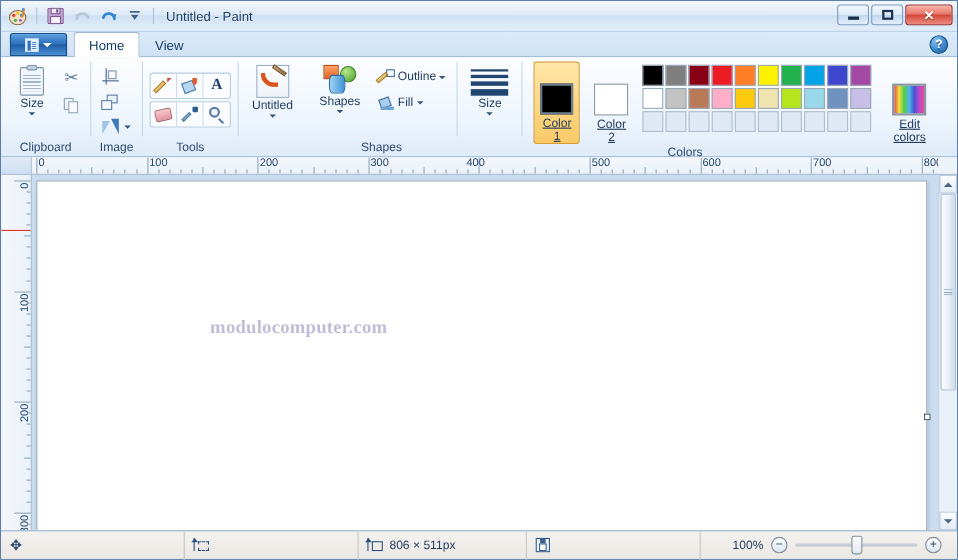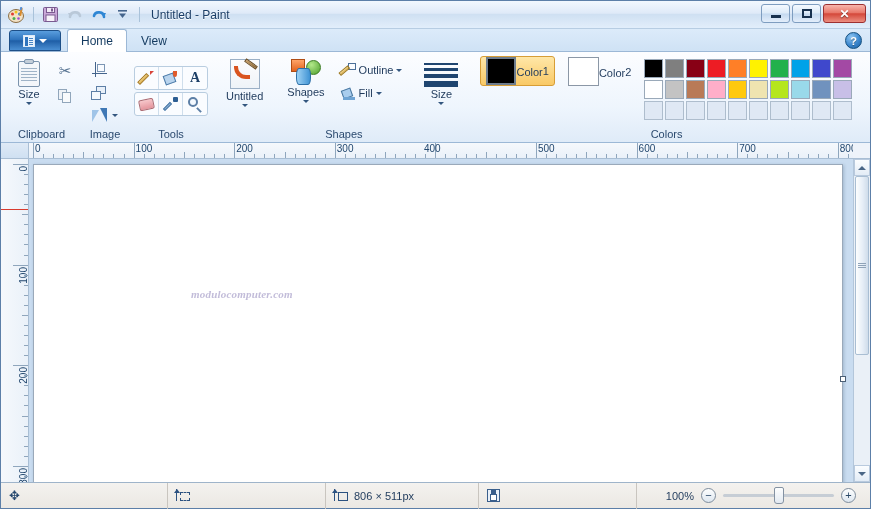--- a/index.html
+++ b/index.html
@@ -172,21 +172,21 @@
   .ic-fill2 { width:15px; height:14px; position:relative; }
   .ic-fill2 .c { position:absolute; left:1px; top:3px; width:10px; height:9px; background:#a9cdee; border:1px solid #49779f; transform:rotate(-20deg); }
   .ic-fill2 .d { position:absolute; left:2px; bottom:0; width:12px; height:3px; background:#6fa4d4; }
   .dd-caret { width:0;height:0;border-left:3px solid transparent;border-right:3px solid transparent;border-top:3px solid #33567f; }
 
   
   .ic-size { width:34px; display:flex; flex-direction:column; gap:3px; margin-top:4px; }
   .ic-size i { background:#1f4570; display:block; }
 
   
-  .colorbig { display:flex; align-items:center; padding:0 5px 0; border:1px solid transparent; border-radius:3px; }
+  .colorbig { display:flex; flex-direction:column; align-items:center; padding:19px 5px 0; border:1px solid transparent; border-radius:3px;text-decoration:underline; }
   .colorbig.sel { background:linear-gradient(180deg,#ffe7a8,#f9c966); border-color:#d79d36; }
   .swatch-big { width:30px; height:28px; border:2px solid #6e7d8e; background:#000; }
   .swatch-big.white { background:#fff; border:1px solid #8b97a6; width:31px; height:29px; }
   .colorbig .lbl { font-size:11px; text-align:center; line-height:12px; margin-top:2px; }
   .palette { display:flex; flex-direction:column; gap:2px; margin-top:3px; }
   .prow { display:flex; gap:2px; }
   .sw { width:19px; height:19px; border:1px solid #9aa9b9; background:#dfe8f4; }
   .sw.empty { background:#dfe8f4; border-color:#aebdcd; }
   .ic-editcolors { width:31px; height:29px; border:2px solid #8a96a4;
     background:linear-gradient(90deg,#e94a4a,#f0e23c,#53c94c,#49b8e8,#4a53d1,#b44ad1,#e94a8c); }
@@ -246,22 +246,22 @@
   .zbtn { width:15px; height:15px; border-radius:50%; border:1px solid #7d8c9c;
     background:linear-gradient(180deg,#fdfefe,#dde6ef); display:flex; align-items:center; justify-content:center;
     font-size:11px; color:#2b4867; line-height:1; }
   .ztrack { width:111px; height:3px; background:#c6cdd5; border-radius:2px; position:relative; }
   .zthumb { position:absolute; left:50%; margin-left:-5px; top:-7px; width:10px; height:17px;
     background:linear-gradient(180deg,#fdfefe,#e2e9f1); border:1px solid #8492a2; border-radius:2px 2px 3px 3px; }
 
   
   .watermark {
     position:absolute; left:190px; top:145px; z-index:40; pointer-events:none;
-    font-family:"Liberation Serif", serif; font-size:11px; font-weight:bold;
-    color:rgba(150,140,190,.58); letter-spacing:.2px; white-space:nowrap;font-style:italic;
+    font-family:"Liberation Serif", serif; font-size:17px; font-weight:bold;
+    color:rgba(150,140,190,.58); letter-spacing:.2px; white-space:nowrap;
   }
 </style>
 </head>
 <body>
 
 <div class="app">
 
   <div class="titlebar">
     <div class="qat">
       <div class="qat-btn">

